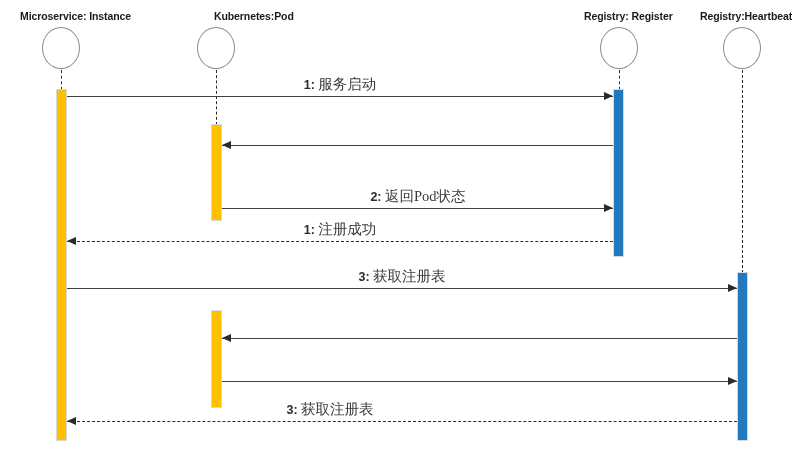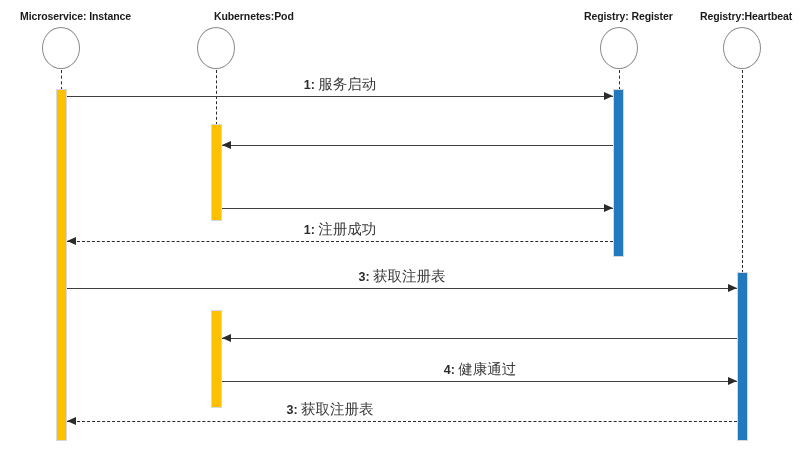--- a/index.html
+++ b/index.html
@@ -124,27 +124,27 @@
     <div class="actor-circle" style="left: 723px; top: 27px; border-color: rgb(138, 138, 138);"></div>
     <div class="lifeline-dashed" style="left: 742px; top: 70px; height: 203px; border-left-color: rgb(43, 43, 43);"></div>
     <div class="activation blue" style="left: 737px; top: 272px; width: 11px; height: 169px; background: rgb(34, 121, 190);"></div>
     <div class="msg-line" style="left: 67px; top: 96px; width: 546px; border-top-color: rgb(63, 63, 63);"></div>
     <div class="arrow-head right" style="top: 92px; left: 604px; border-left-color: rgb(43, 43, 43);"></div>
     <div class="msg-label" style="top: 76px; left: 210px; width: 260px; color: rgb(58, 58, 58);"><span class="msg-seq">1: </span><span class="msg-text">服务启动</span></div>
     <div class="msg-line" style="left: 222px; top: 145px; width: 391px; border-top-color: rgb(63, 63, 63);"></div>
     <div class="arrow-head left" style="top: 141px; left: 222px; border-right-color: rgb(43, 43, 43);"></div>
     <div class="msg-line" style="left: 222px; top: 208px; width: 391px; border-top-color: rgb(63, 63, 63);"></div>
     <div class="arrow-head right" style="top: 204px; left: 604px; border-left-color: rgb(43, 43, 43);"></div>
+    <div class="msg-label" style="top: 188px; left: 288px; width: 260px; color: rgb(58, 58, 58);"><span class="msg-seq">2: </span><span class="msg-text">返回Pod状态</span></div>
     <div class="msg-line dashed" style="left: 67px; top: 241px; width: 546px; border-top-color: rgb(43, 43, 43);"></div>
     <div class="arrow-head left" style="top: 237px; left: 67px; border-right-color: rgb(43, 43, 43);"></div>
     <div class="msg-label" style="top: 221px; left: 210px; width: 260px; color: rgb(58, 58, 58);"><span class="msg-seq">1: </span><span class="msg-text">注册成功</span></div>
     <div class="msg-line" style="left: 67px; top: 288px; width: 670px; border-top-color: rgb(63, 63, 63);"></div>
     <div class="arrow-head right" style="top: 284px; left: 728px; border-left-color: rgb(43, 43, 43);"></div>
     <div class="msg-label" style="top: 268px; left: 272px; width: 260px; color: rgb(58, 58, 58);"><span class="msg-seq">3: </span><span class="msg-text">获取注册表</span></div>
     <div class="msg-line" style="left: 222px; top: 338px; width: 515px; border-top-color: rgb(63, 63, 63);"></div>
     <div class="arrow-head left" style="top: 334px; left: 222px; border-right-color: rgb(43, 43, 43);"></div>
     <div class="msg-line" style="left: 222px; top: 381px; width: 515px; border-top-color: rgb(63, 63, 63);"></div>
     <div class="arrow-head right" style="top: 377px; left: 728px; border-left-color: rgb(43, 43, 43);"></div>
-    <div class="msg-label" style="top: 361px; left: 350px; width: 260px; color: rgb(58, 58, 58);"><span class="msg-seq">4: </span><span class="msg-text">健康通过</span></div>
     <div class="msg-line dashed" style="left: 67px; top: 421px; width: 670px; border-top-color: rgb(43, 43, 43);"></div>
     <div class="arrow-head left" style="top: 417px; left: 67px; border-right-color: rgb(43, 43, 43);"></div>
     <div class="msg-label" style="top: 401px; left: 200px; width: 260px; color: rgb(58, 58, 58);"><span class="msg-seq">3: </span><span class="msg-text">获取注册表</span></div>
   </div>
 
 </body></html>

